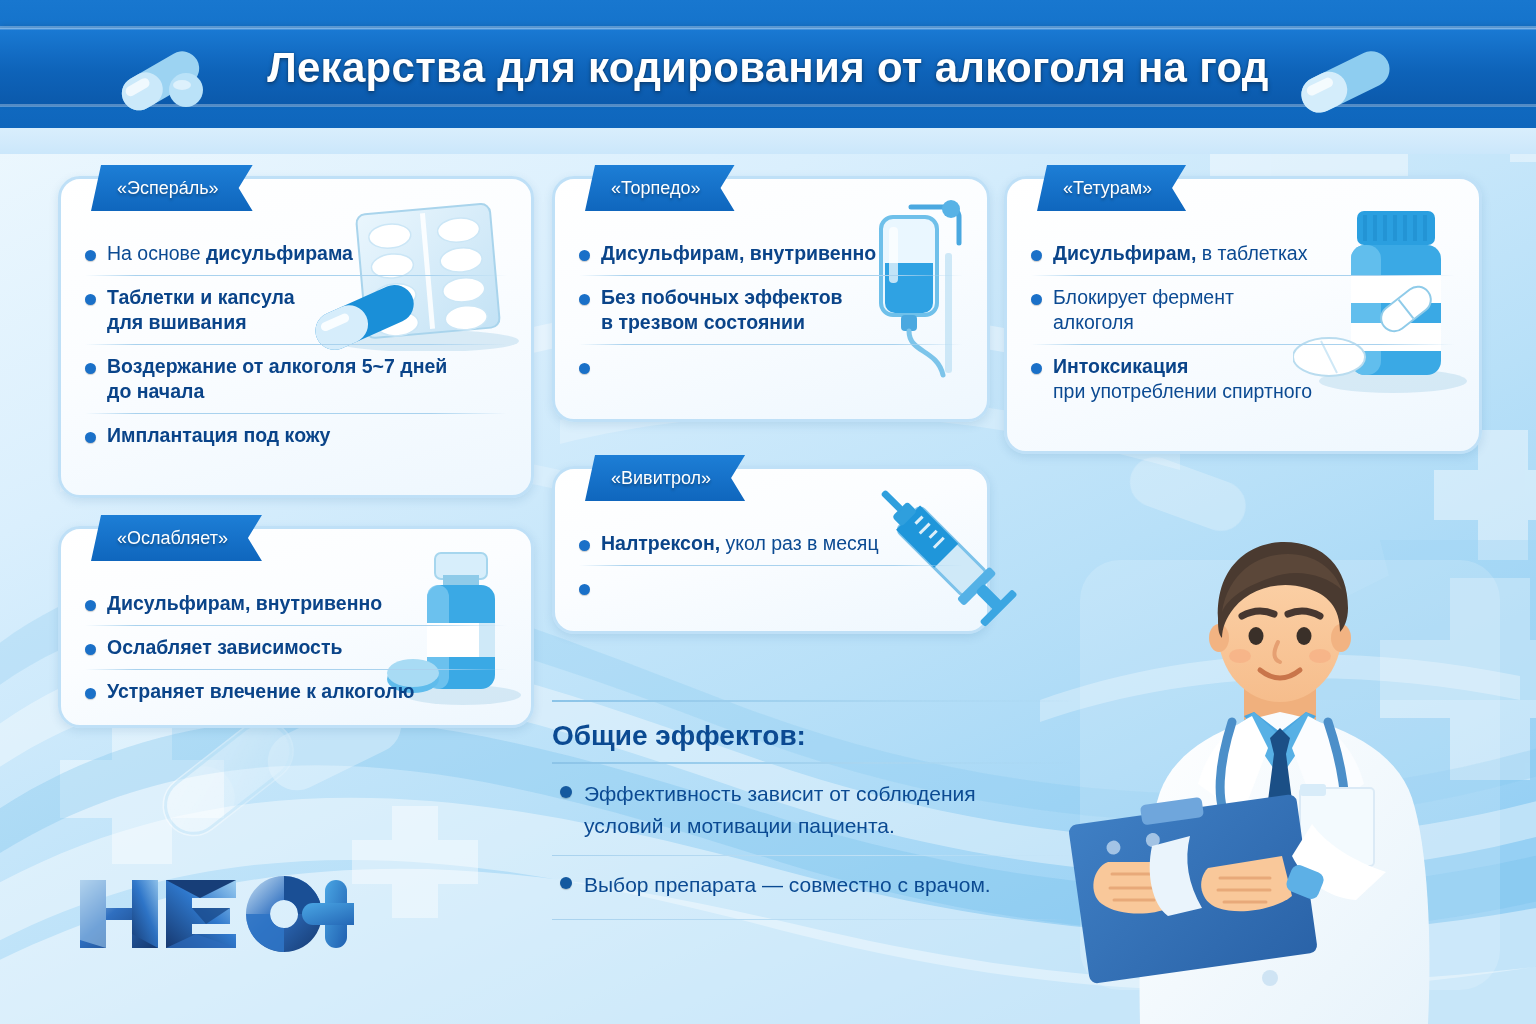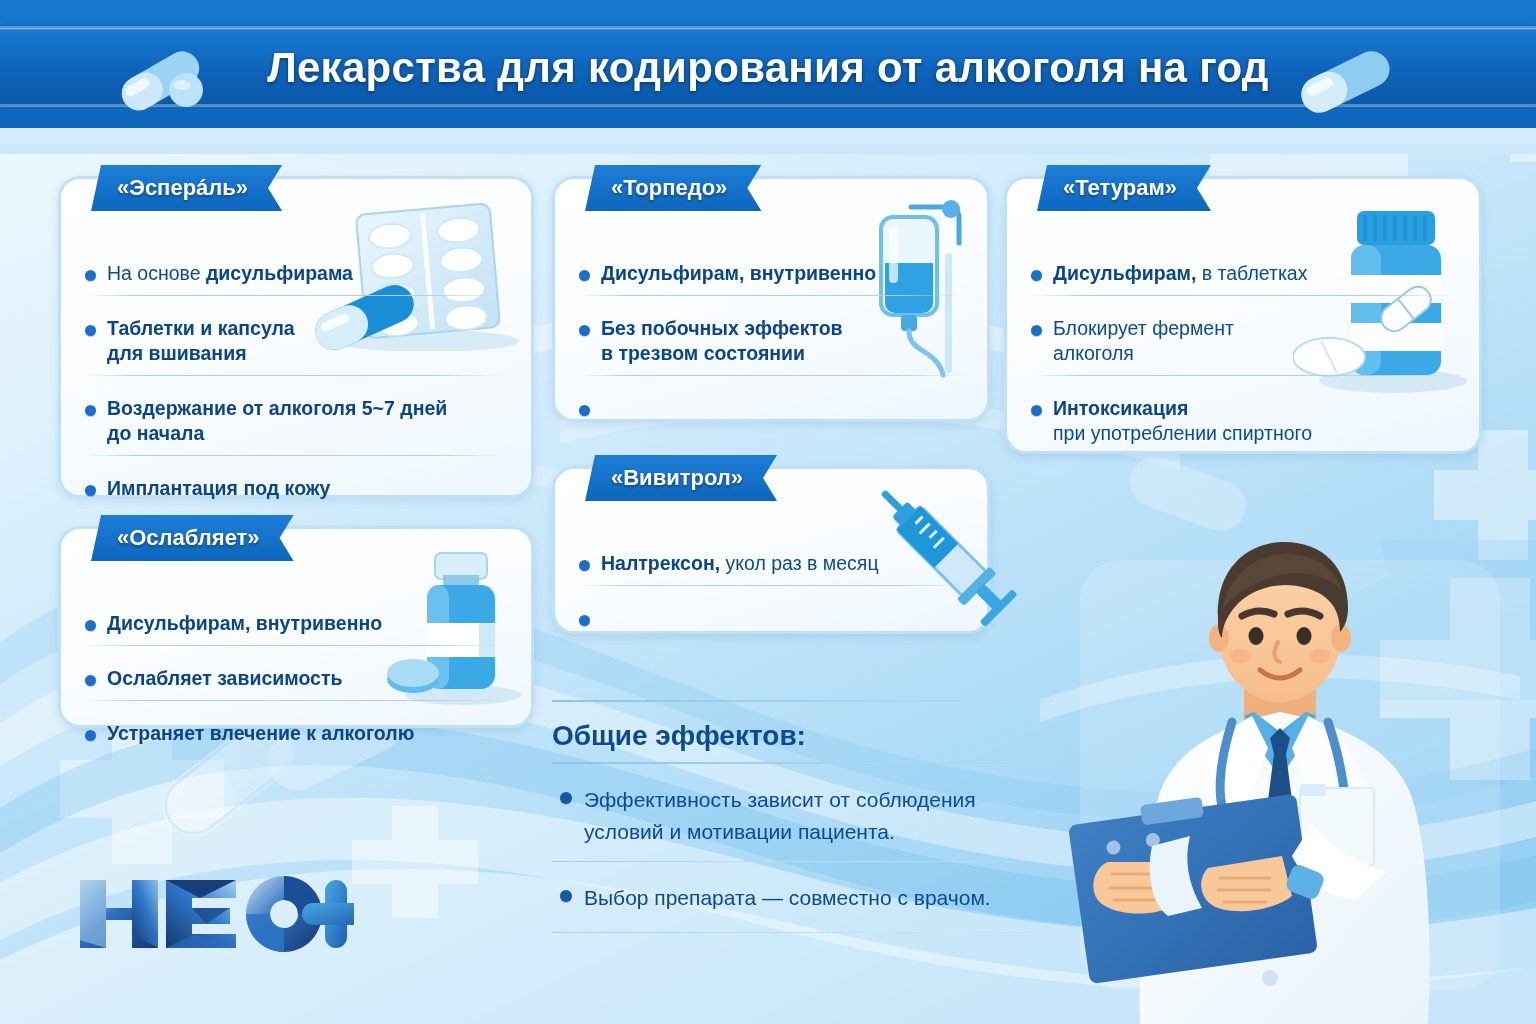--- a/index.html
+++ b/index.html
@@ -30,26 +30,26 @@
   .hdr-sub{position:absolute;left:0;top:128px;width:1536px;height:26px;
     background:linear-gradient(180deg,#d9eefc 0%,#cbe7fb 100%);}
 
   
   .card{position:absolute;border-radius:22px;
     background:linear-gradient(165deg,#ffffff 0%,#fbfdff 45%,#eef7fe 100%);
     border:3px solid #bfe0f7;
     box-shadow:0 3px 10px rgba(22,90,150,.13);}
   .ribbon{position:absolute;height:46px;display:flex;align-items:center;
     background:linear-gradient(180deg,#1d7ed6 0%,#0f66bd 100%);
-    color:#fff;font-size:22px;font-weight:bold;padding:0 34px 0 26px;
+    color:#fff;font-size:18px;font-weight:normal;padding:0 34px 0 26px;
     text-shadow:0 2px 3px rgba(0,0,0,.35);white-space:nowrap;
     clip-path:polygon(10px 0,100% 0,calc(100% - 14px) 50%,100% 100%,0 100%);
     box-shadow:0 3px 6px rgba(15,80,140,.3);}
   .lst{position:absolute;left:0;right:0;}
-  .row{position:relative;padding:0 22px 0 46px;margin-top:20px;}
+  .row{position:relative;padding:0 22px 0 46px;}
   .row .bul{position:absolute;left:24px;top:9px;width:11px;height:11px;border-radius:50%;
     background:#1a70c8;box-shadow:0 1px 1px rgba(0,0,0,.2);}
   .row p{margin:0;color:#0b4a92;font-size:19.5px;line-height:25px;
     font-family:"Liberation Sans","DejaVu Sans",sans-serif;}
   .row p b{font-weight:bold;color:#0a4governmental;}
   .row p b{font-weight:bold;color:#0a4489;}
   .sep{height:1px;margin:9px 24px 9px 24px;
     background:linear-gradient(90deg,rgba(150,200,235,0) 0%,#a9d2ee 12%,#a9d2ee 82%,rgba(150,200,235,0) 100%);}
 
   

